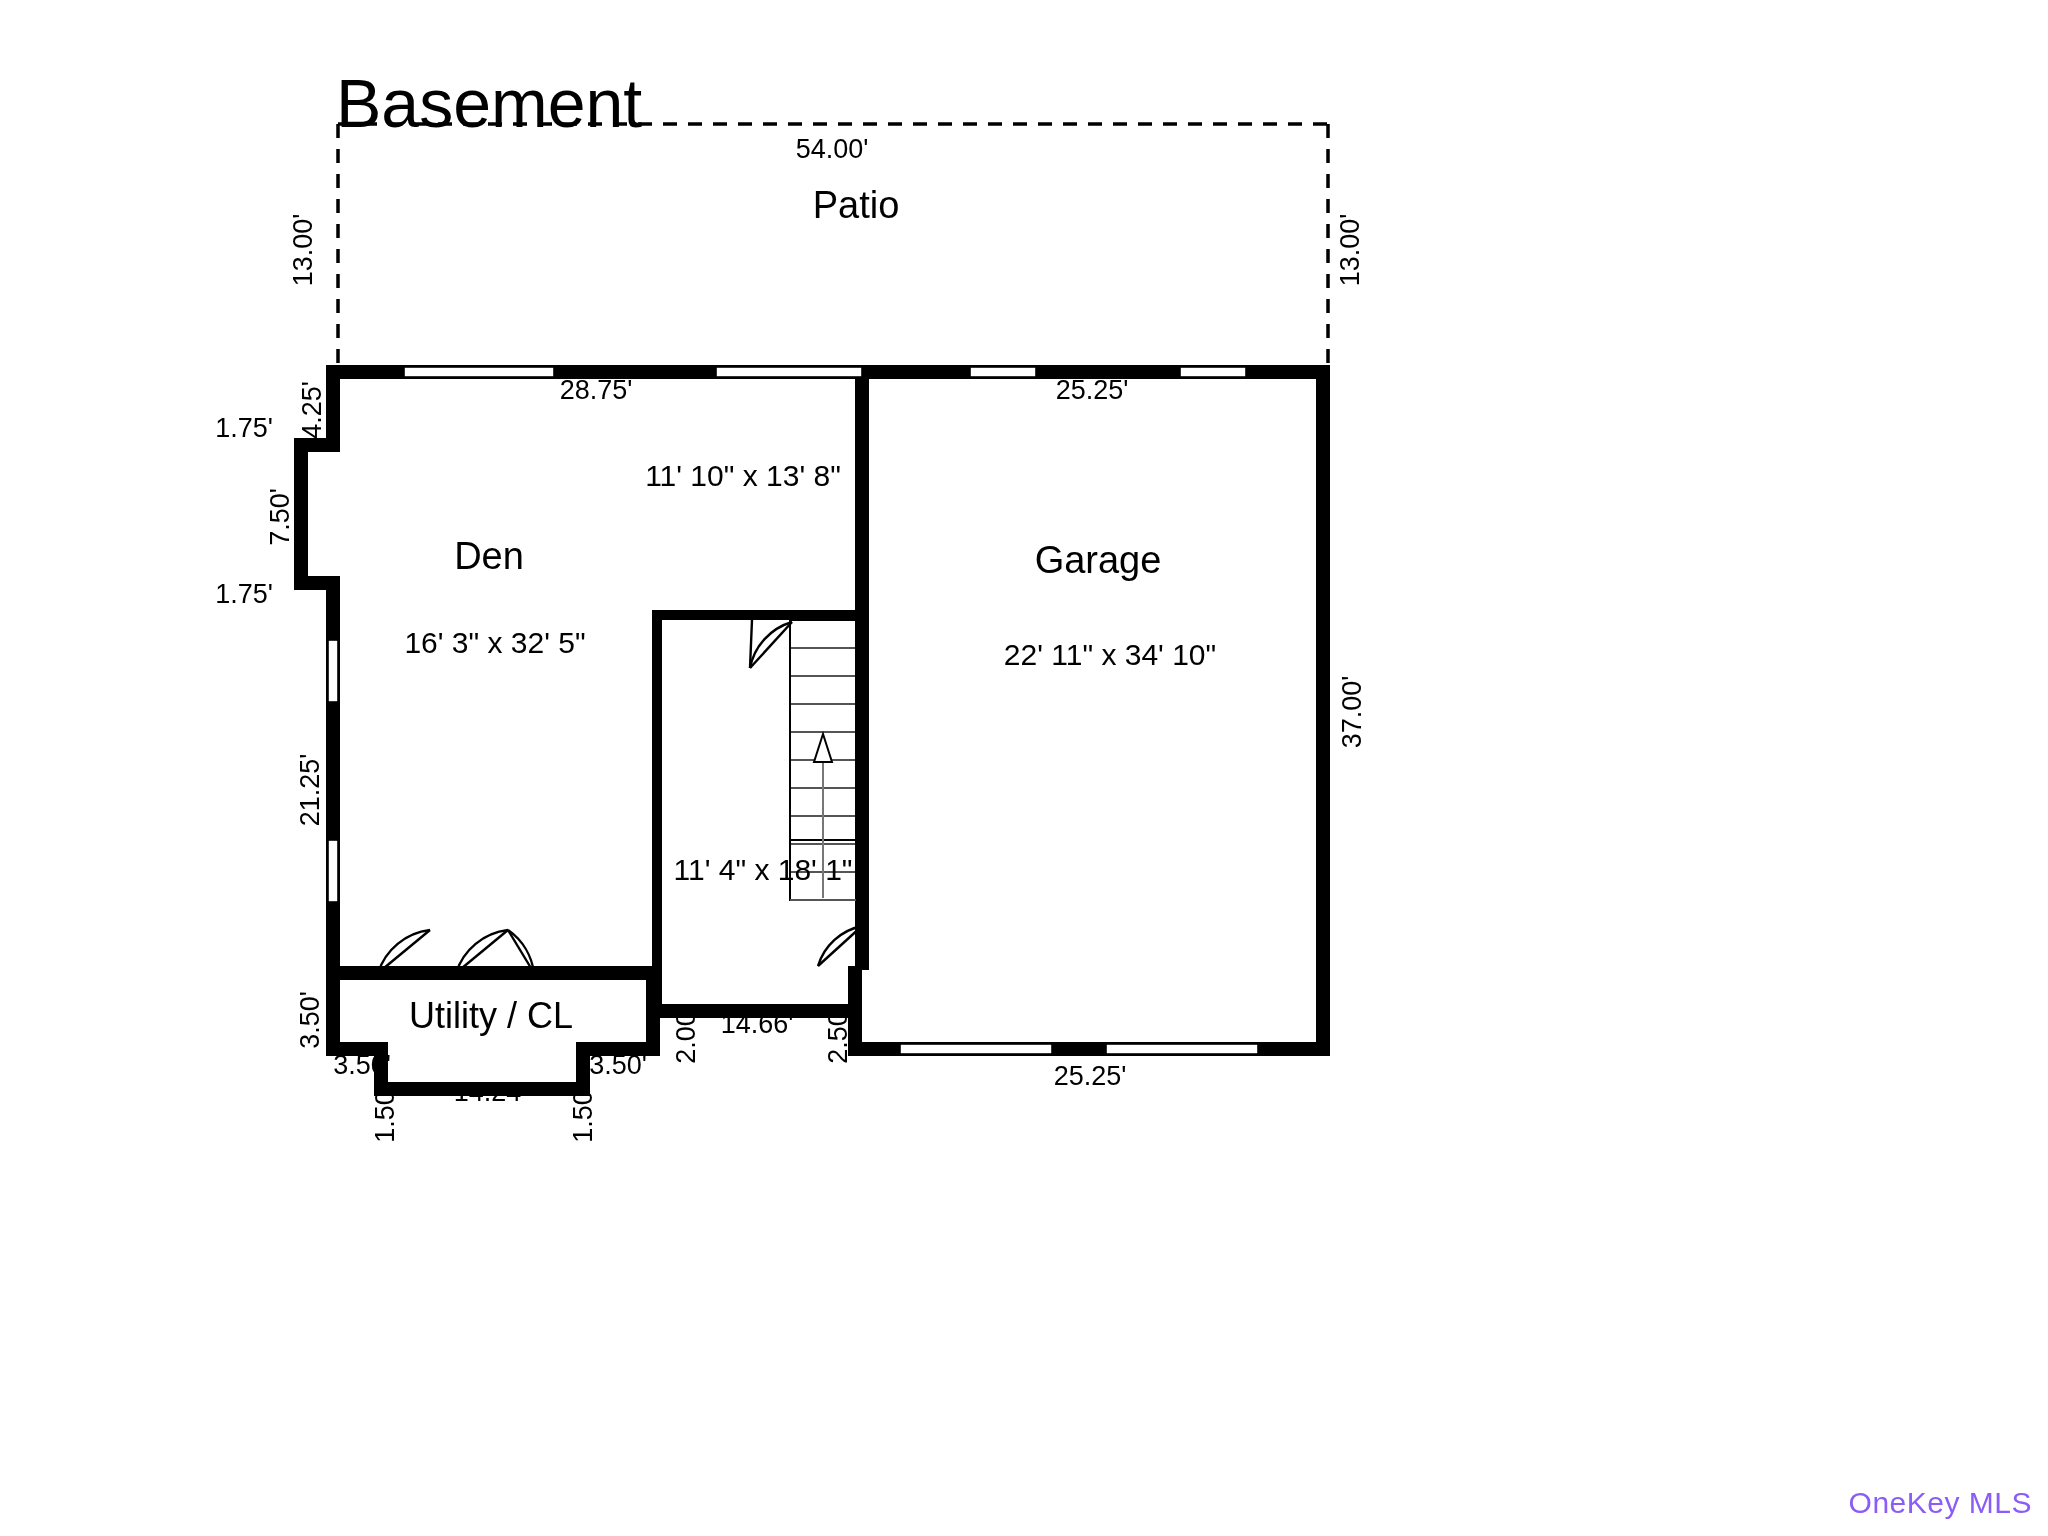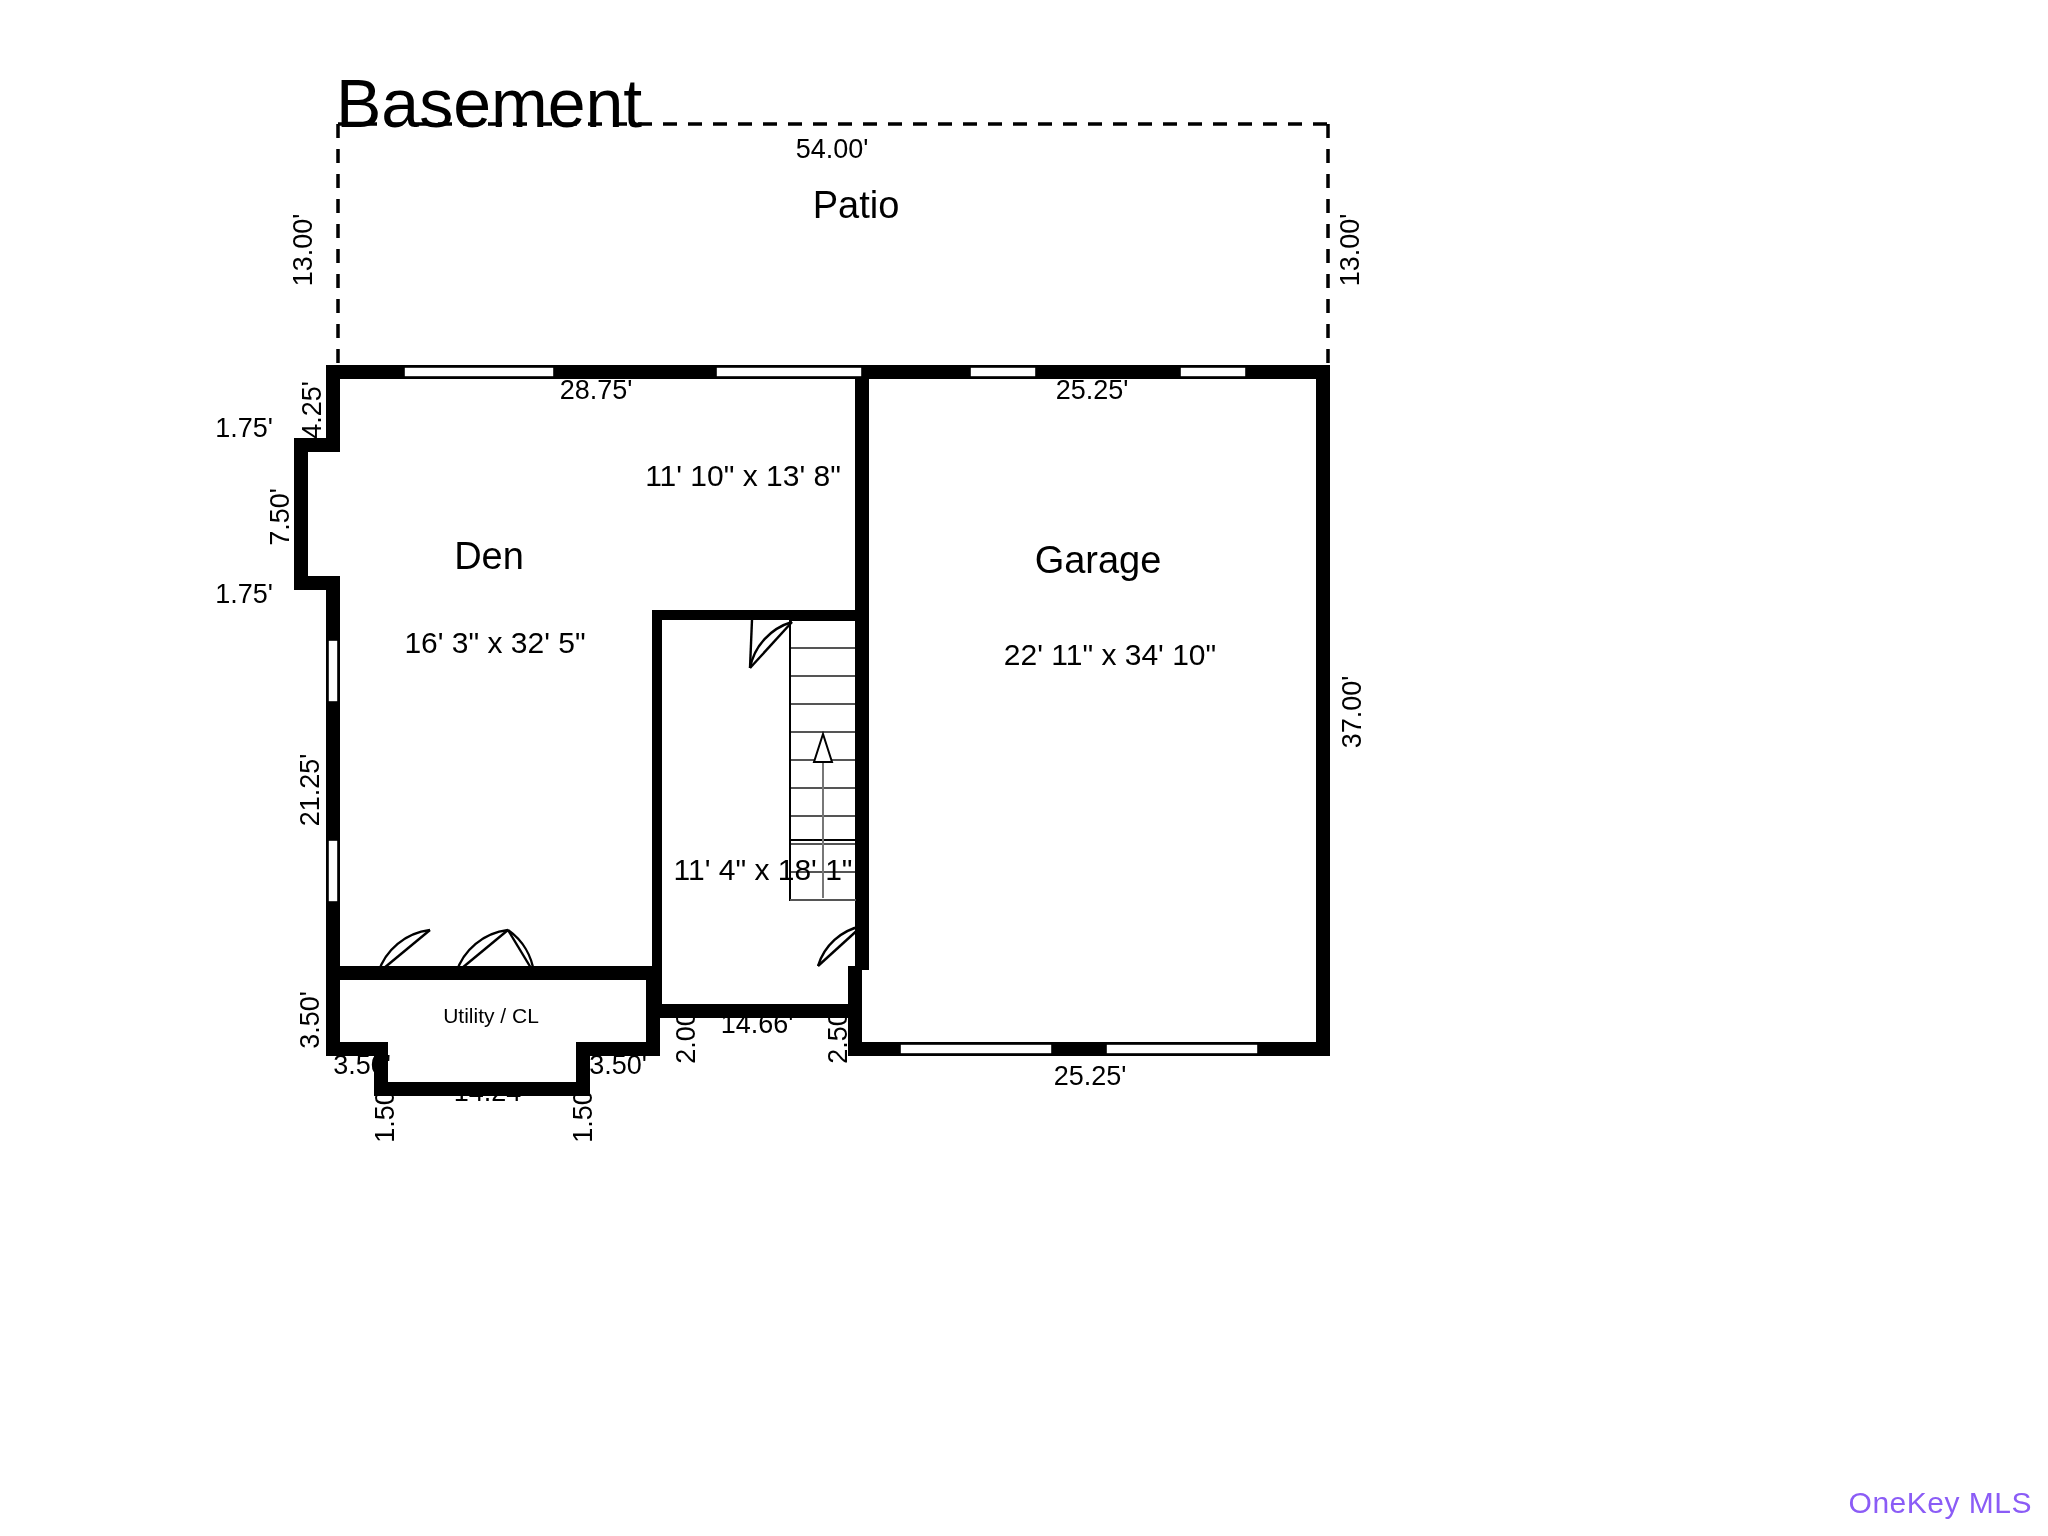--- a/index.html
+++ b/index.html
@@ -145,21 +145,21 @@
 <div class="txt room ctrboth" style="left:489px;top:556px;">Den</div>
 <div class="txt room ctrboth" style="left:495px;top:643px;font-size:30px;">16' 3" x 32' 5"</div>
 
 <div class="txt room ctrboth" style="left:743px;top:476px;font-size:30px;">11' 10" x 13' 8"</div>
 
 <div class="txt room ctrboth" style="left:763px;top:870px;font-size:30px;">11' 4" x 18' 1"</div>
 
 <div class="txt room ctrboth" style="left:1098px;top:560px;">Garage</div>
 <div class="txt room ctrboth" style="left:1110px;top:655px;font-size:30px;">22' 11" x 34' 10"</div>
 
-<div class="txt room ctrboth" style="left:491px;top:1016px;font-size:21px;">Utility / CL</div>
+<div class="txt room ctrboth" style="left:491px;top:1016px;font-size:36px;">Utility / CL</div>
 
 <div class="txt dim ctrboth" style="left:362px;top:1065px;">3.50'</div>
 <div class="txt dim ctrboth" style="left:618px;top:1065px;">3.50'</div>
 <div class="txt dim rotctr" style="left:385px;top:1114px;">1.50'</div>
 <div class="txt dim rotctr" style="left:583px;top:1114px;">1.50'</div>
 <div class="txt dim ctrboth" style="left:490px;top:1092px;">14.24'</div>
 <div class="txt dim rotctr" style="left:686px;top:1035px;">2.00'</div>
 <div class="txt dim ctrboth" style="left:757px;top:1024px;">14.66'</div>
 <div class="txt dim rotctr" style="left:838px;top:1035px;">2.50'</div>
 <div class="txt dim ctrboth" style="left:1090px;top:1076px;">25.25'</div>

